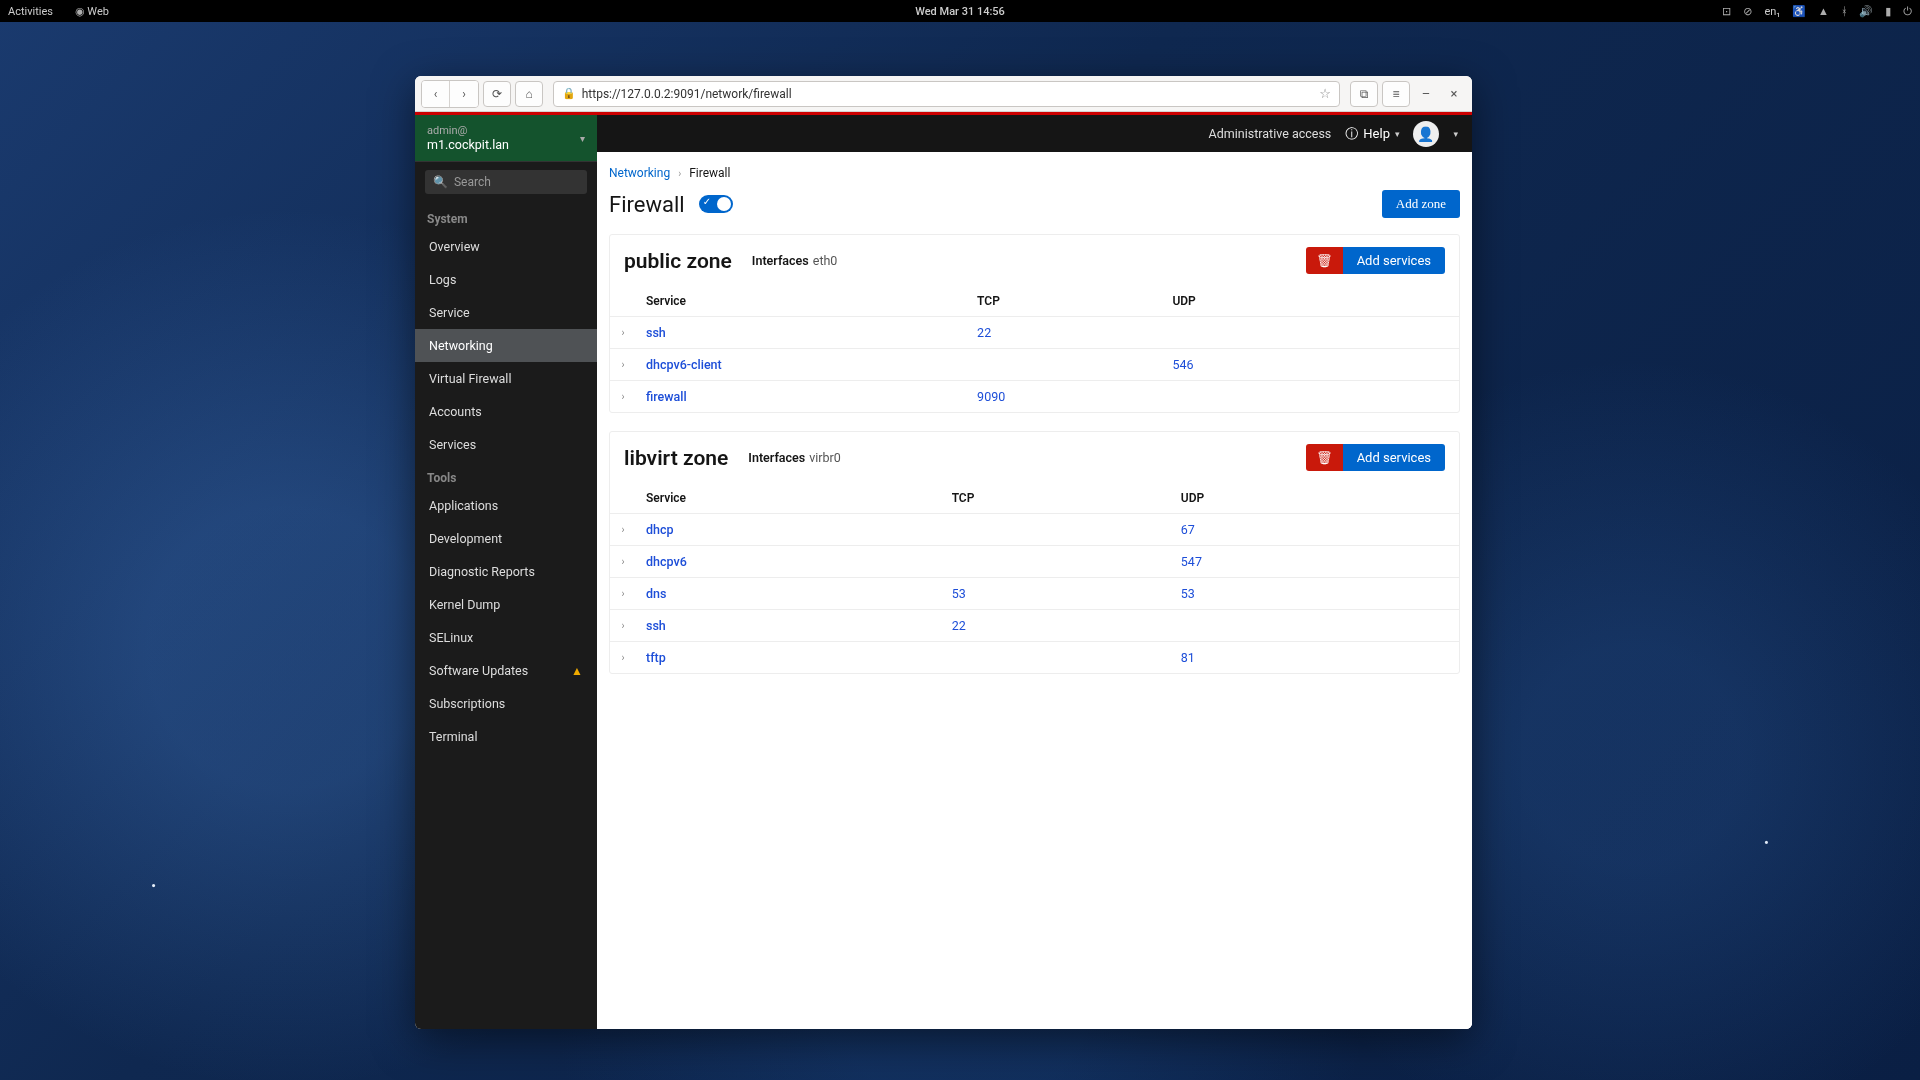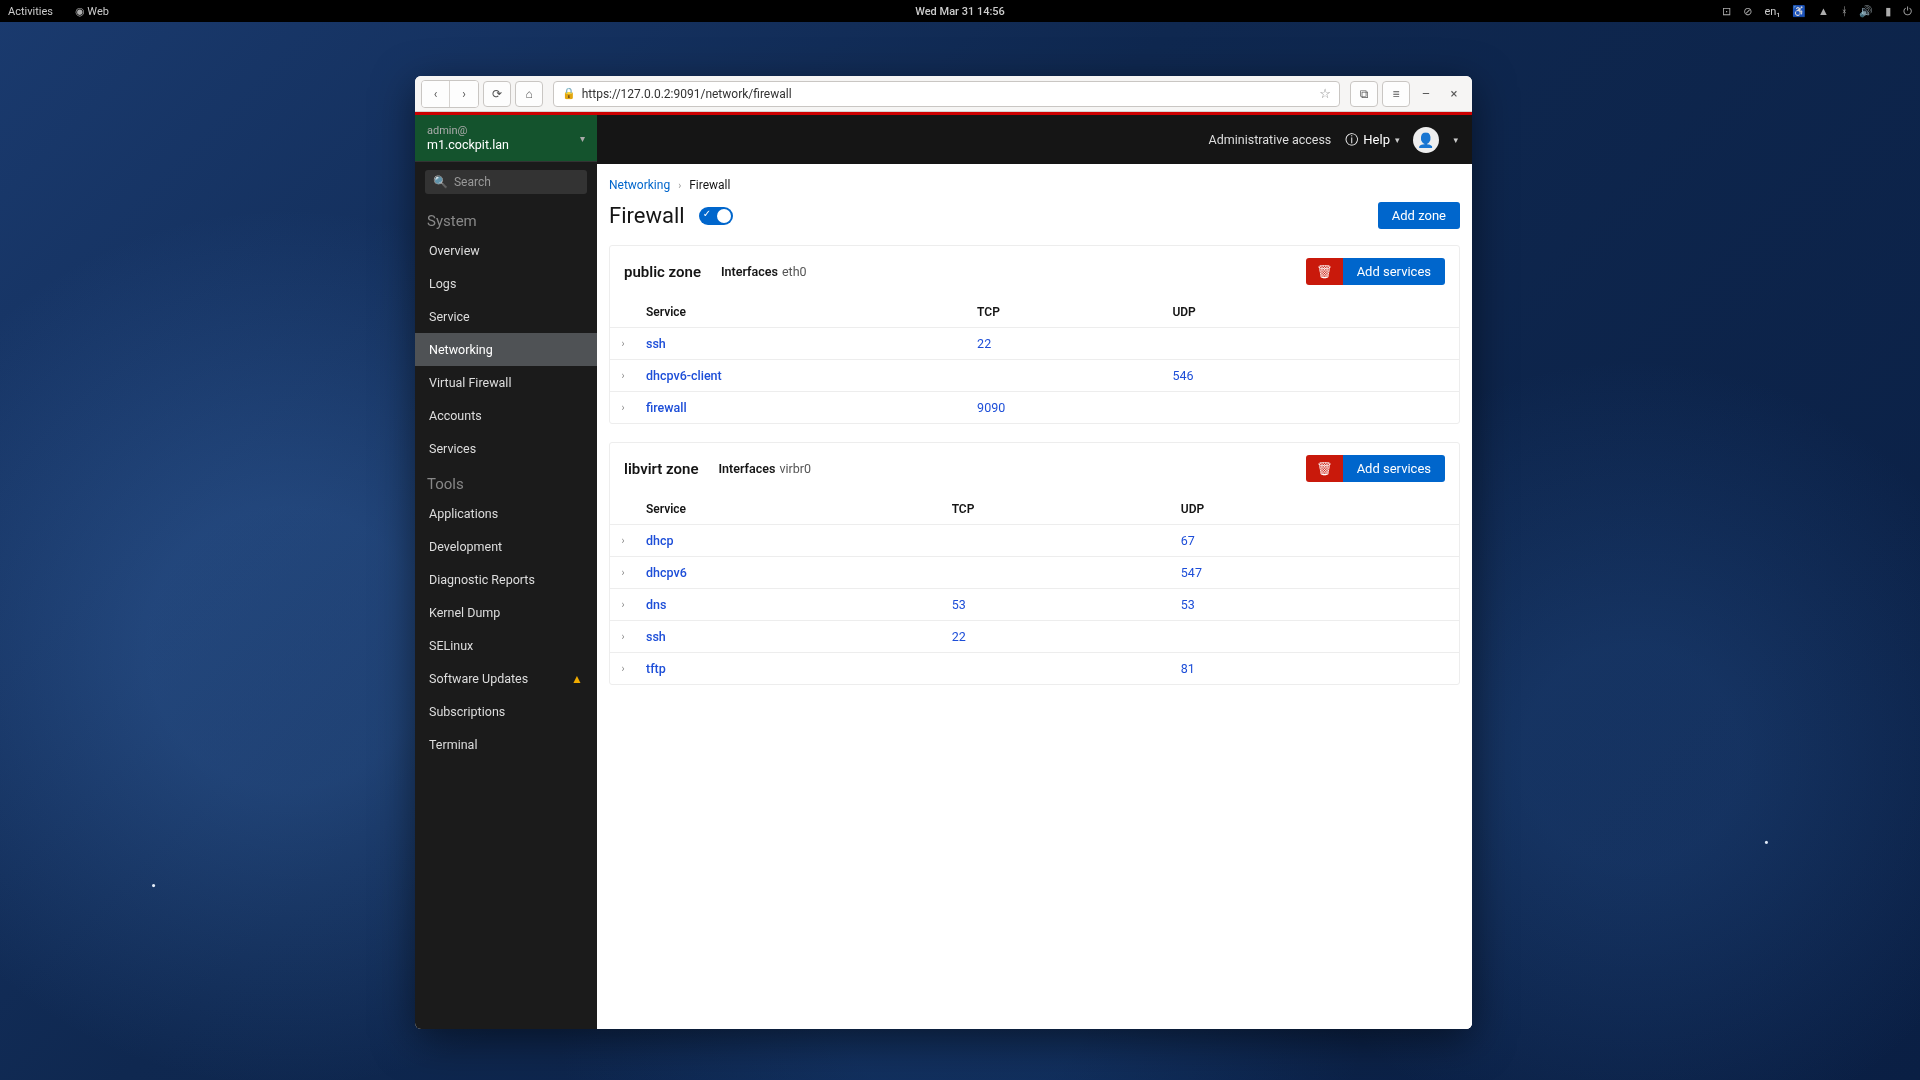--- a/index.html
+++ b/index.html
@@ -36,49 +36,49 @@
 
 
 .app { flex:1; display:flex; overflow:hidden; }
 .sidebar { width:182px; background:#1b1b1b; color:#ddd; display:flex; flex-direction:column; font-size:12.5px; border-top:3px solid #c00; }
 .host { padding:9px 12px; background:#14532d; border-bottom:1px solid #333; display:flex; align-items:center; }
 .host-txt { flex:1; }
 .host-user { font-size:11px; color:#aaa; }
 .host-name { font-size:12.5px; color:#fff; }
 .host-caret { color:#aaa; font-size:10px; }
 .search-box { margin:8px 10px; background:#333; border-radius:3px; display:flex; align-items:center; padding:5px 8px; color:#999; font-size:12px; gap:6px; }
-.nav-section { color:#888; font-size:15px; padding:10px 12px 4px; }
+.nav-section { color:#888; font-size:12px; padding:10px 12px 4px;font-weight:bold; }
 .nav-item { padding:9px 14px; color:#ddd; cursor:pointer; display:flex; align-items:center; }
 .nav-item.active { background:#4f5255; color:#fff; }
 .nav-item .warn { margin-left:auto; color:#f0ab00; font-size:12px; }
 
 .main { flex:1; display:flex; flex-direction:column; background:#fff; }
-.app-header { height:52px; background:#151515; border-top:3px solid #c00; display:flex; align-items:center; padding:0 14px; color:#fff; font-size:13px; gap:14px; justify-content:flex-end; }
+.app-header { height:40px; background:#151515; border-top:3px solid #c00; display:flex; align-items:center; padding:0 14px; color:#fff; font-size:13px; gap:14px; justify-content:flex-end; }
 .app-header .admin { color:#ddd; font-size:12.5px; }
 .help { display:flex; align-items:center; gap:5px; cursor:pointer; }
 .avatar { width:26px; height:26px; border-radius:50%; background:#eee; display:flex; align-items:center; justify-content:center; color:#666; font-size:14px; }
 .caret { font-size:9px; color:#ccc; }
 
 .content { flex:1; padding:14px 12px; overflow:auto; background:#fff; }
 .breadcrumb { font-size:12px; color:#06c; margin-bottom:10px; display:flex; align-items:center; gap:8px; }
 .breadcrumb .sep { color:#999; font-size:10px; }
 .breadcrumb .cur { color:#151515; }
 .page-head { display:flex; align-items:center; margin-bottom:16px; }
 .page-title { font-size:22px; font-weight:400; color:#151515; margin-right:14px; }
 .toggle { width:34px; height:18px; background:#06c; border-radius:10px; position:relative; cursor:pointer; }
 .toggle::before { content:"✓"; position:absolute; left:4px; top:1px; color:#fff; font-size:10px; }
 .toggle::after { content:""; position:absolute; right:2px; top:2px; width:14px; height:14px; background:#fff; border-radius:50%; }
 .btn { padding:6px 14px; border-radius:3px; font-size:13px; cursor:pointer; border:none; }
 .btn-primary { background:#06c; color:#fff; }
 .btn-danger { background:#c9190b; color:#fff; padding:6px 10px; }
-.page-head .btn-primary { margin-left:auto; }
+.page-head .btn-primary { margin-left:auto;font-family:Liberation Serif, serif; }
 
 .zone { border:1px solid #ededed; border-radius:3px; margin-bottom:18px; background:#fff; }
 .zone-head { display:flex; align-items:center; padding:12px 14px; }
-.zone-title { font-size:15px; font-weight:600; color:#151515; margin-right:20px; }
+.zone-title { font-size:21px; font-weight:600; color:#151515; margin-right:20px; }
 .zone-if-label { font-size:12.5px; font-weight:600; color:#151515; margin-right:4px; }
 .zone-if { font-size:12.5px; color:#555; }
 .zone-actions { margin-left:auto; display:flex; gap:0; }
 .zone-actions .btn-danger { border-radius:3px 0 0 3px; }
 .zone-actions .btn-primary { border-radius:0 3px 3px 0; }
 
 .svc-table { width:100%; border-collapse:collapse; font-size:12.5px; }
 .svc-table th { text-align:left; font-weight:600; color:#151515; padding:8px 10px; border-bottom:1px solid #ededed; background:#fff; font-size:12px; }
 .svc-table td { padding:8px 10px; border-bottom:1px solid #ededed; color:#1d4ed8; }
 .svc-table tr:last-child td { border-bottom:none; }

